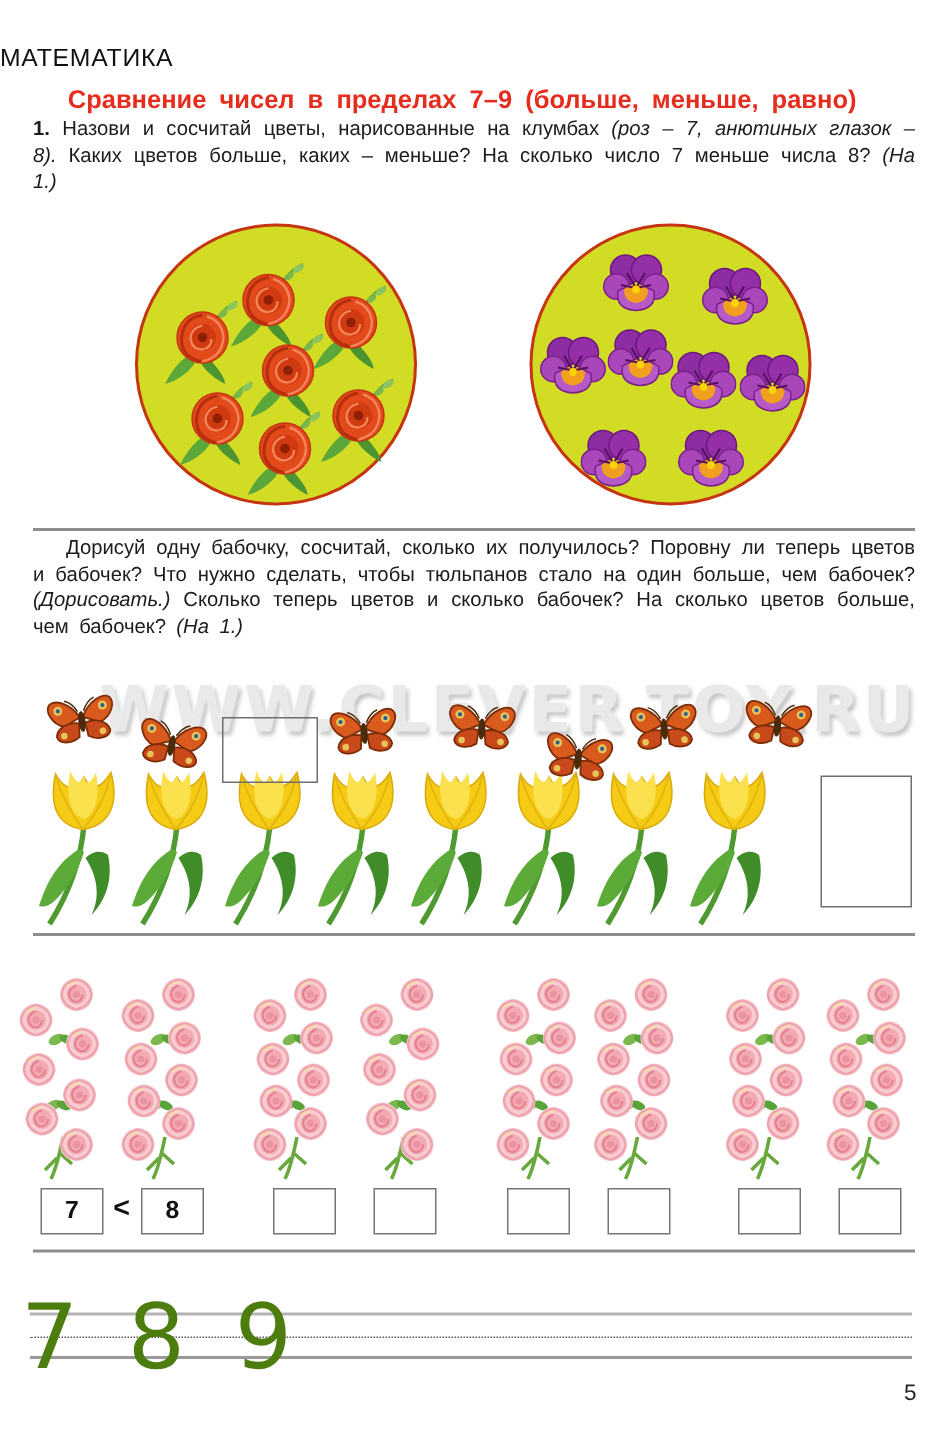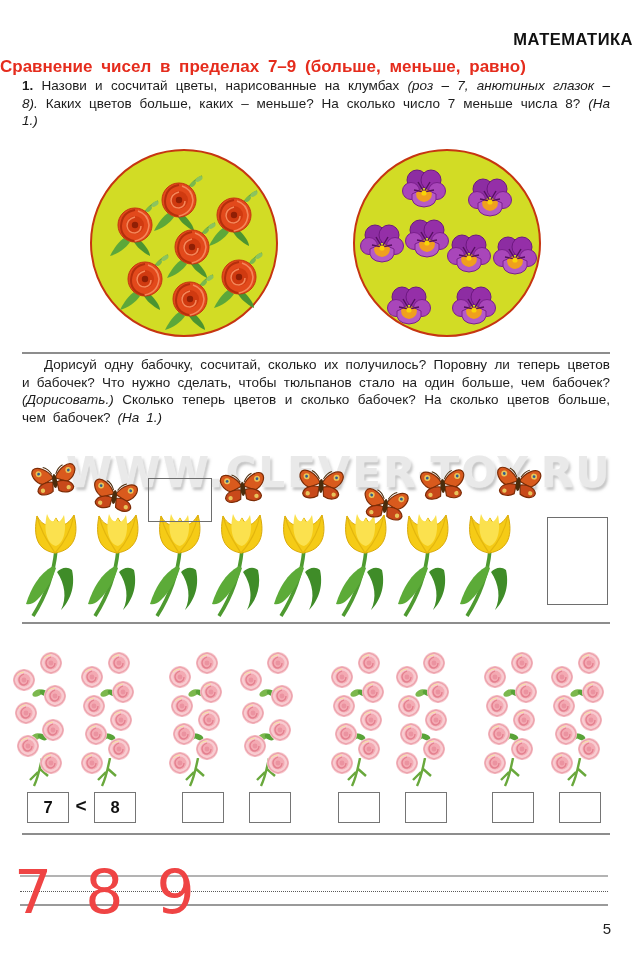--- a/index.html
+++ b/index.html
@@ -1,20 +1,20 @@
 <!DOCTYPE html>
 <html><head>
 <meta charset="utf-8">
 <style>
   html,body{margin:0;padding:0;background:#ffffff;}
   .page{position:relative;width:633px;height:960px;background:#ffffff;overflow:hidden;
         font-family:"Liberation Sans",sans-serif;color:#1c1c1c;}
-  h1.title{position:absolute;top:30px;left:0;width:633px;margin:0;text-align:right;
-           font-size:16.5px;font-weight:bold;letter-spacing:.5px;color:#111;}
-  h2.subtitle{position:absolute;top:57px;left:0;width:571px;margin:0;text-align:left;
+  h1.title{position:absolute;top:30px;left:0;width:633px;margin:0;text-align:left;
+           font-size:16.5px;font-weight:normal;letter-spacing:.5px;color:#111;}
+  h2.subtitle{position:absolute;top:57px;left:0;width:571px;margin:0;text-align:right;
            font-size:17px;font-weight:bold;word-spacing:4px;}
   .task-text{position:absolute;left:22px;width:588px;margin:0;text-align:justify;
            font-size:13.5px;line-height:17.6px;word-spacing:3.2px;}
   .task-text p{margin:0;}
   .task-text .indent{text-indent:22px;}
   .tnum{font-weight:bold;}
   .it{font-style:italic;}
   .sep{position:absolute;left:22px;width:588px;height:2px;background:#8d8d8d;}
   .bed{position:absolute;top:149px;width:188px;height:188px;border-radius:50%;
        border:2px solid #c63511;box-sizing:border-box;}
@@ -25,21 +25,21 @@
   .wbox{position:absolute;z-index:3;border:1.6px solid #6e6e6e;background:transparent;box-sizing:border-box;}
   .bq{width:64px;height:138px;top:650px;}
   .pairs{position:absolute;top:792px;left:0;width:633px;height:32px;z-index:3;}
   .pair{position:absolute;top:0;width:108px;height:32px;}
   .ansbox{position:absolute;top:0;width:40px;height:29px;border:1.6px solid #757575;
        box-sizing:content-box;text-align:center;line-height:29px;font-size:16.5px;font-weight:600;color:#111;}
   .cmp-sign{position:absolute;left:43px;top:3px;width:22px;text-align:center;
        font-size:19px;font-weight:bold;color:#111;}
   .wline{position:absolute;left:20px;width:588px;}
   .digits{position:absolute;left:14px;top:862px;z-index:2;font-family:"DejaVu Sans",sans-serif;
-       font-size:60px;line-height:60px;letter-spacing:7px;color:#ef4444;}
+       font-size:60px;line-height:60px;letter-spacing:7px;color:#4d7c0f;}
   .pagenum{position:absolute;top:920px;right:22px;font-size:15px;color:#222;}
 </style>
 </head>
 <body>
 
 <div class="page">
 
   <div class="watermark">WWW.CLEVER-TOY.RU</div>
 
   <h1 class="title">МАТЕМАТИКА</h1>

